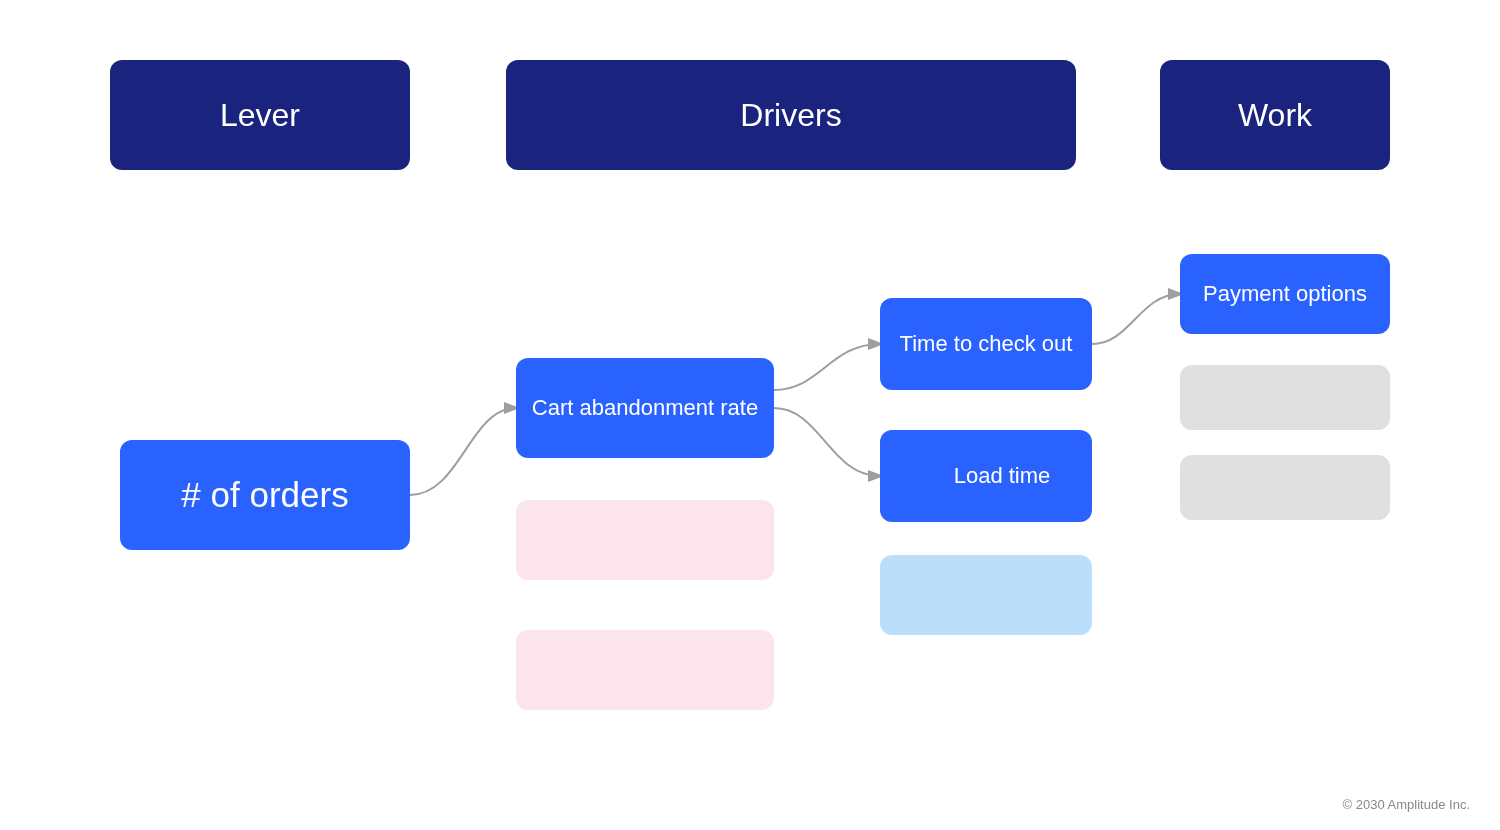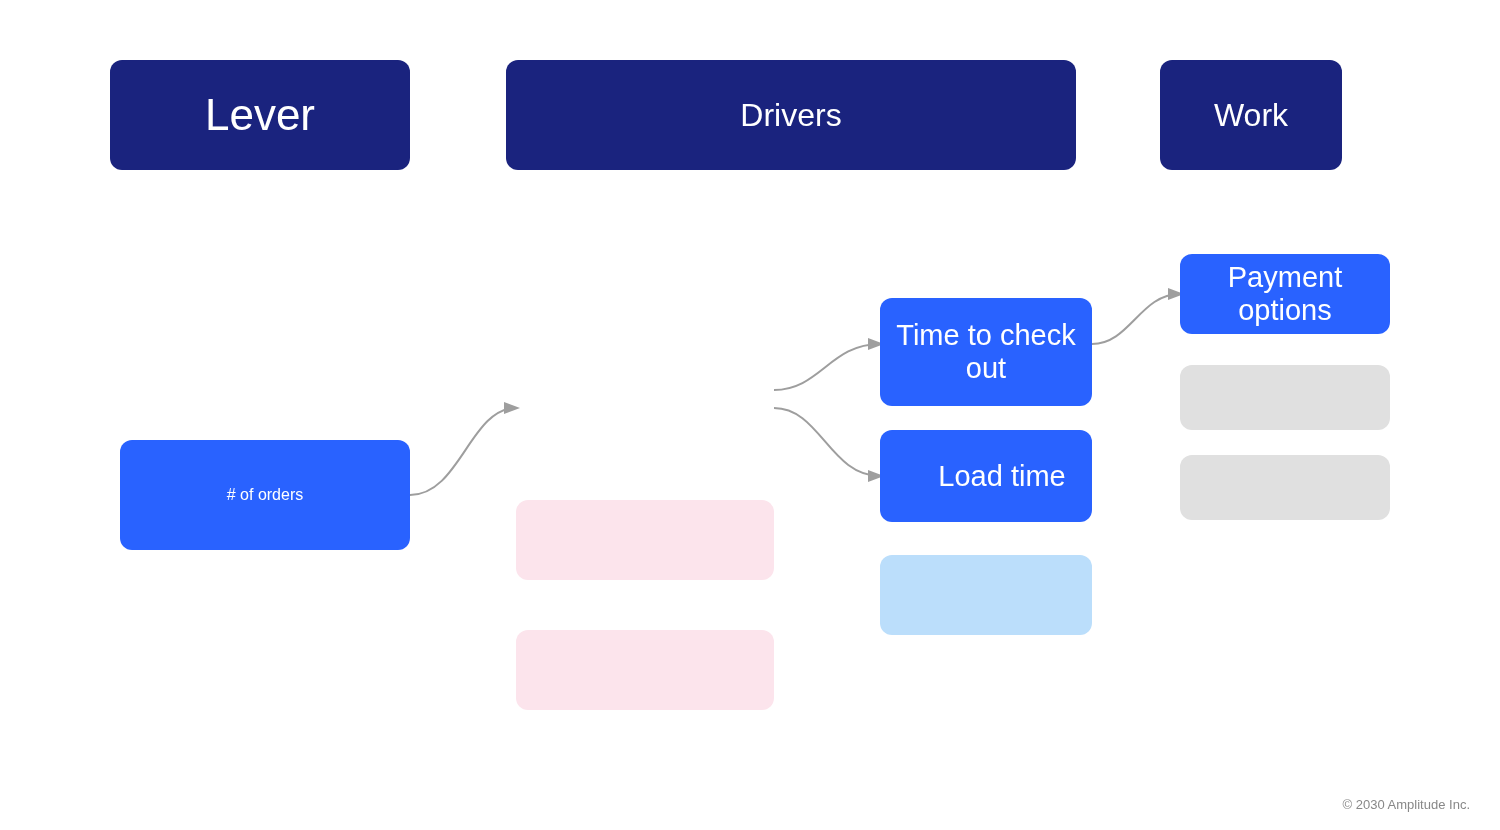--- a/index.html
+++ b/index.html
@@ -27,21 +27,21 @@
       width: 300px;
       height: 110px;
       background: #1a237e;
       border-radius: 18px 18px 18px 50px;
       display: flex;
       align-items: center;
       justify-content: center;
     }
     .header-lever span {
       color: #fff;
-      font-size: 44px;
+      font-size: 32px;
       font-weight: 500;
     }
 
     .header-drivers {
       position: absolute;
       top: 60px;
       left: 490px;
       width: 570px;
       height: 110px;
       background: #1a237e;
@@ -54,21 +54,21 @@
     .header-drivers span {
       color: #fff;
       font-size: 32px;
       font-weight: 500;
     }
 
     .header-work {
       position: absolute;
       top: 60px;
       left: 1160px;
-      width: 182px;
+      width: 230px;
       height: 110px;
       background: #1a237e;
       border-radius: 18px 18px 18px 50px;
       display: flex;
       align-items: center;
       justify-content: center;
     }
     .header-work span {
       color: #fff;
       font-size: 32px;
@@ -81,21 +81,21 @@
       border-radius: 12px;
       display: flex;
       align-items: center;
       justify-content: center;
       text-align: center;
     }
 
     .node-blue {
       background: #2962ff;
       color: #fff;
-      font-size: 29px;
+      font-size: 22px;
       font-weight: 400;
     }
 
     .node-pink {
       background: #fce4ec;
       border: none;
     }
 
     .node-light-blue {
       background: #bbdefb;
@@ -104,21 +104,21 @@
     .node-gray {
       background: #e0e0e0;
     }
 
     
     .node-orders {
       left: 120px;
       top: 440px;
       width: 290px;
       height: 110px;
-      font-size: 16px;
+      font-size: 35px;
     }
 
     .node-cart {
       left: 516px;
       top: 358px;
       width: 258px;
       height: 100px;
     }
 
     .node-pink1 {
@@ -132,21 +132,21 @@
       left: 516px;
       top: 630px;
       width: 258px;
       height: 80px;
     }
 
     .node-checkout {
       left: 880px;
       top: 298px;
       width: 212px;
-      height: 108px;
+      height: 92px;
     }
 
     .node-loadtime {
       left: 880px;
       top: 430px;
       width: 212px;
       height: 92px;
       padding-left: 32px;
     }
 
@@ -225,20 +225,23 @@
   </div>
 
   <div class="header-work node">
     <span>Work</span>
   </div>
 
   <div class="node node-blue node-orders">
     <span># of orders</span>
   </div>
 
+  <div class="node node-blue node-cart">
+    <span>Cart abandonment rate</span>
+  </div>
 
   <div class="node node-pink node-pink1">
   </div>
 
   <div class="node node-pink node-pink2">
   </div>
 
   <div class="node node-blue node-checkout">
     <span>Time to check out</span>
   </div>

